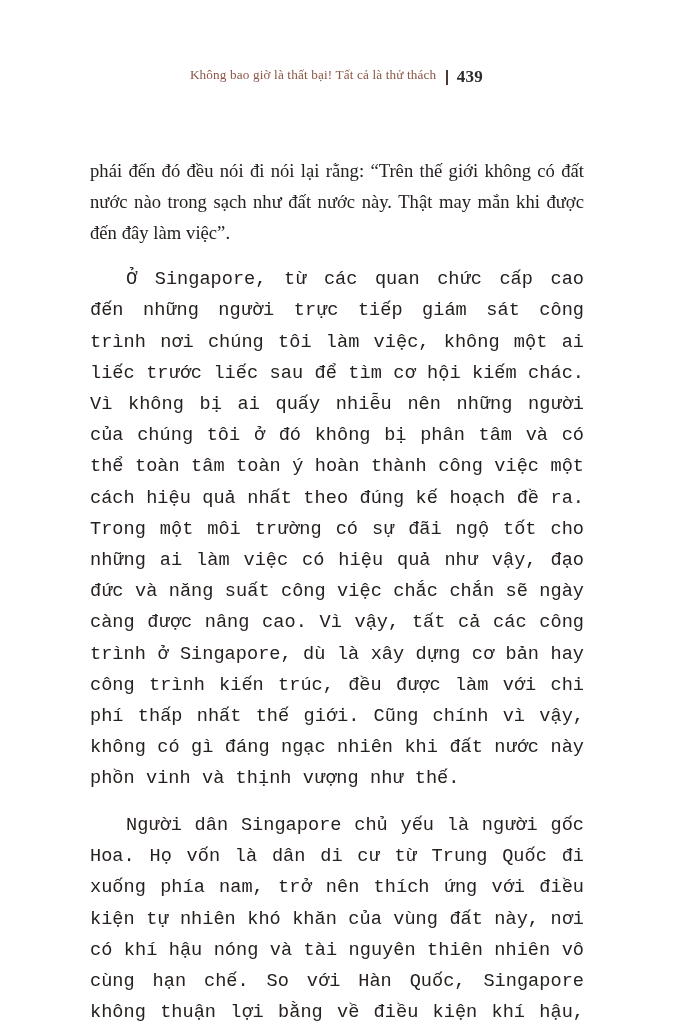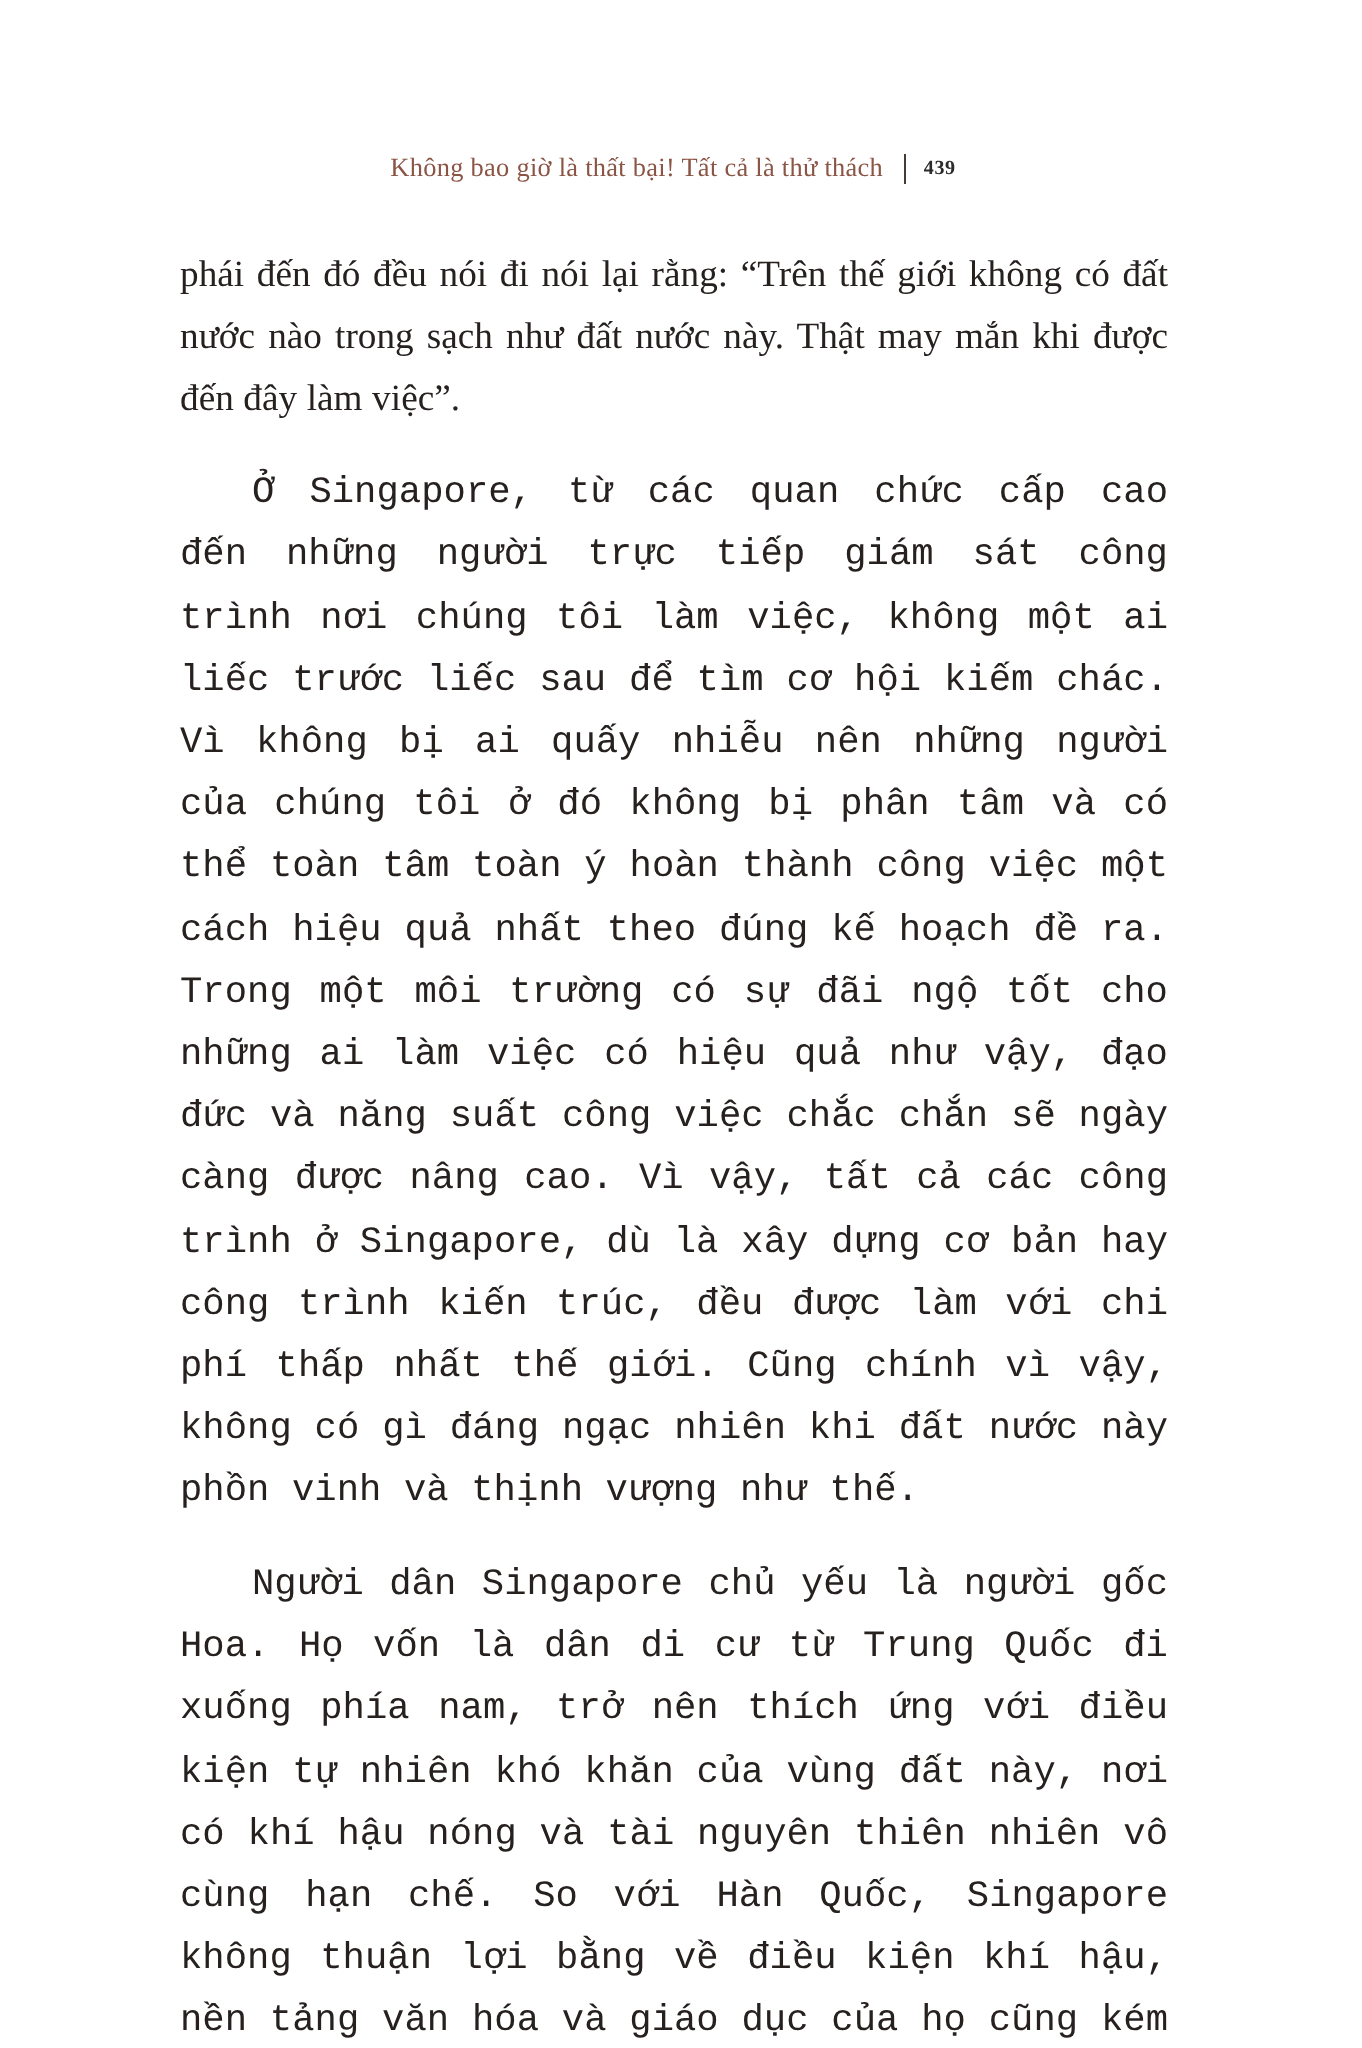--- a/index.html
+++ b/index.html
@@ -25,21 +25,21 @@
   }
 
   
   .running-head {
     position: absolute;
     left: 90px;
     top: 68px;
     width: 493px;
     height: 22px;
     display: flex;
-    align-items: flex-end;
+    align-items: flex-start;
     justify-content: center;
     white-space: nowrap;
   }
   .running-head-title {
     font-family: "Liberation Serif", "DejaVu Serif", serif;
     font-size: 13.2px;
     line-height: 1;
     letter-spacing: 0.15px;
     color: #8a5545;
     font-weight: 400;
@@ -49,21 +49,21 @@
     width: 1.4px;
     height: 15px;
     background: #4a3a34;
     margin: 0 9px 0 10px;
     position: relative;
     top: 2px;
     flex: 0 0 auto;
   }
   .running-head-folio {
     font-family: "Liberation Serif", "DejaVu Serif", serif;
-    font-size: 10px;
+    font-size: 17px;
     line-height: 1;
     color: #2b2b2b;
     font-weight: 700;
     letter-spacing: 0.3px;
   }
 
   
   .text-block {
     position: absolute;
     left: 90px;
@@ -78,20 +78,21 @@
     text-align: justify;
     text-justify: inter-word;
     text-indent: 36px;
     letter-spacing: 0.02px;
     word-spacing: 0.1px;
     hyphens: none;
     -webkit-hyphens: none;
   }
   .body-par.no-indent {
     text-indent: 0;
+    margin-top: 33px;
   }
   .body-par + .body-par {
     margin-top: 15.5px;
     font-family: Liberation Mono, monospace;
   }
   
   .body-par:last-child {
     margin-bottom: 0;
   }
 </style>

